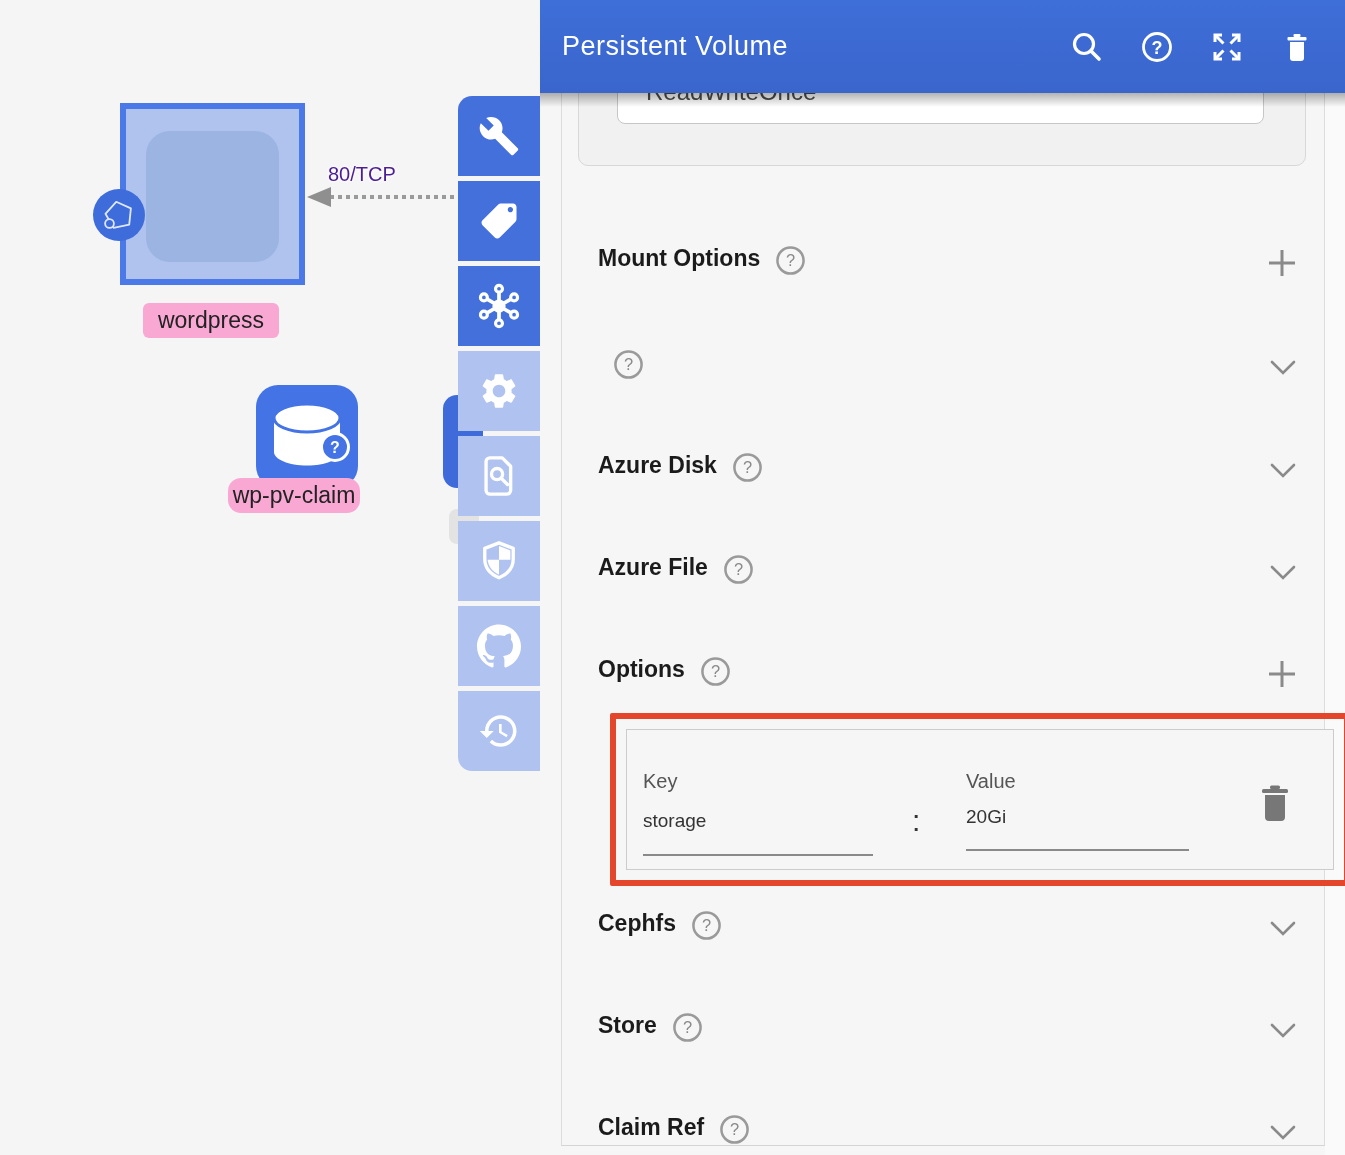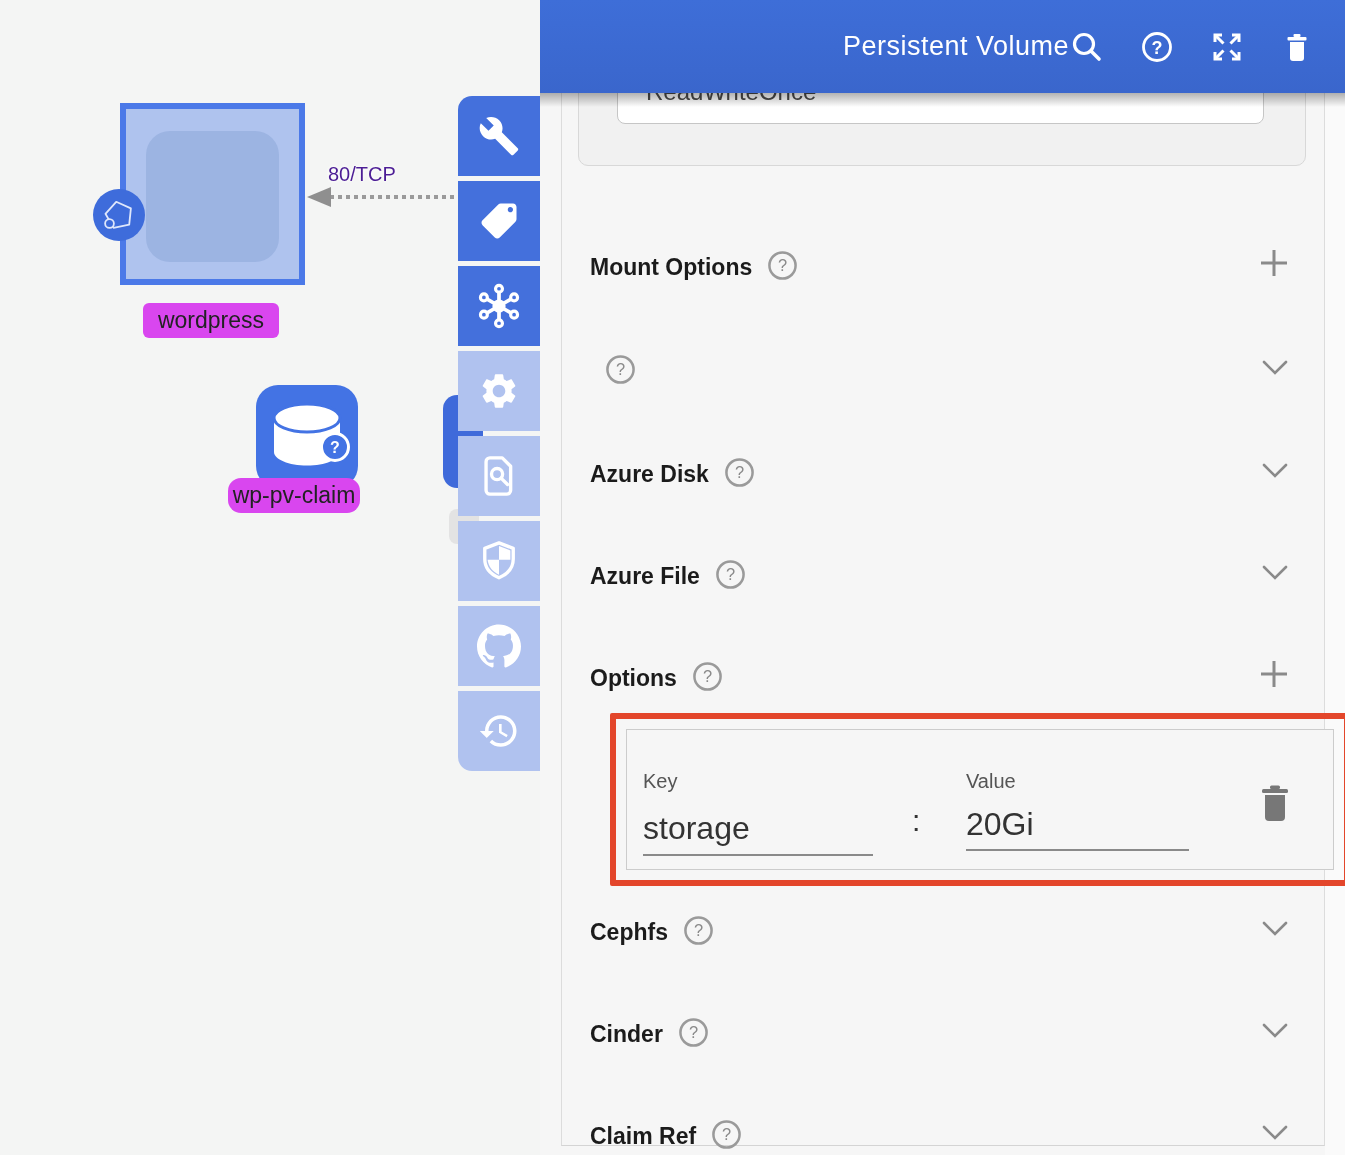--- a/index.html
+++ b/index.html
@@ -8,21 +8,21 @@
 
   
   .canvas { position:absolute; left:0; top:0; width:540px; height:1155px; background:#f4f5f4; }
 
   .wp-node { position:absolute; left:120px; top:103px; width:185px; height:182px;
              background:#afc3ee; border:6px solid #4b79e8; }
   .wp-node-inner { position:absolute; left:20px; top:22px; width:133px; height:131px;
              background:#9cb4e2; border-radius:24px; }
   .pod-badge { position:absolute; left:93px; top:189px; width:52px; height:52px; z-index:2; }
 
-  .node-label { position:absolute; background:#d946ef; border-radius:6px;
+  .node-label { position:absolute; background:#f9a8d4; border-radius:6px;
              font-size:23px; color:#222; padding:4px 0; text-align:center; }
   .lbl-wordpress { left:143px; top:303px; width:136px; }
   .lbl-pvclaim   { left:228px; top:478px; width:132px;border-radius:13px; }
 
   .edge-line { position:absolute; left:330px; top:195px; width:127px; height:4px;
              background:repeating-linear-gradient(90deg,#9a9a9a 0 4px,transparent 4px 8px); }
   .edge-head { position:absolute; left:307px; top:187px; width:0; height:0;
              border-top:10px solid transparent; border-bottom:10px solid transparent;
              border-right:24px solid #8f8f8f; }
   .edge-label { position:absolute; left:328px; top:163px; font-size:20px; color:#4c1d95;
@@ -52,46 +52,46 @@
            border-left:1px solid #dcdcdc; border-right:1px solid #dcdcdc;
            border-bottom:1px solid #d4d4d4; }
   .panel-gutter { position:absolute; left:785px; top:0; width:20px; height:1155px; background:#fafafa; }
 
   .pheader { position:absolute; left:0; top:0; width:805px; height:93px;
            background:linear-gradient(180deg,#3e6ed8,#3a66cc); z-index:10;
            display:flex; align-items:center; }
   .pheader-shadow { position:absolute; left:0; top:93px; width:805px; height:14px;
            background:linear-gradient(180deg,rgba(0,0,0,0.30),rgba(0,0,0,0)); z-index:9; }
   .ptitle { color:#fff; font-size:27px; font-weight:400; letter-spacing:0.5px;
-           margin-left:22px; flex:1 1 auto;text-align:right; }
+           margin-left:22px; flex:1 1 auto; }
   .hicon { width:36px; height:36px; margin-right:34px; flex:0 0 auto; cursor:pointer; }
   .hicon:last-child { margin-right:30px; }
 
   
   .scroll-panel { position:absolute; left:38px; top:30px; width:728px; height:136px;
            background:#f1f1f1; border:1.5px solid #d8d8d8; border-radius:10px; z-index:1; }
   .scroll-field { position:absolute; left:38px; top:28px; width:647px; height:65px;
            background:#fff; border:1.5px solid #c6c6c6; border-radius:8px;
            display:flex; align-items:center; }
   .scroll-field span { margin-left:28px; font-size:24px; color:#4a4a4a; }
 
   
-  .section { position:absolute; left:50px; width:700px; height:36px;
-           display:flex; align-items:flex-end; }
+  .section { position:absolute; left:58px; width:700px; height:36px;
+           display:flex; align-items:flex-start; }
   .sec-title { font-size:23px; font-weight:700; color:#1b1b1b; }
   .sec-help { margin-left:15px; }
   .sec-action { position:absolute; right:0; top:2px; cursor:pointer; }
 
   
   .red-box { position:absolute; left:30px; top:713px; width:740px; height:173px;
            border:6px solid #e3462b; border-radius:2px; z-index:2;margin-left:40px; }
   .kv-box { position:absolute; left:10px; top:10px; right:10px; bottom:10px;
            background:#f6f6f6; border:1.5px solid #cccccc; }
   .kv-label { position:absolute; font-size:20px; color:#555; font-weight:400; }
-  .kv-value { position:absolute; font-size:32px; color:#333; }
+  .kv-value { position:absolute; font-size:19px; color:#333; }
   .kv-underline { position:absolute; height:2px; background:#8a8a8a; }
   .kv-sep { position:absolute; left:285px; top:74px; font-size:30px; color:#333; }
   .kv-trash { position:absolute; left:632px; top:54px; cursor:pointer; }
 </style>
 </head>
 <body>
 
 <div class="canvas">
 
   <div class="wp-node">
@@ -321,21 +321,21 @@
     <svg class="sec-help" width="31" height="31" viewBox="0 0 32 32">
       <circle cx="16" cy="16" r="13.5" fill="none" stroke="#9a9a9a" stroke-width="2.6"></circle>
       <text x="16" y="22" font-size="17" fill="#8a8a8a" text-anchor="middle">?</text>
     </svg>
     <svg class="sec-action" width="30" height="18" viewBox="0 0 30 18" style="top:10px">
       <polyline points="4,3 15,14 26,3" fill="none" stroke="#8a8a8a" stroke-width="2.6" stroke-linecap="round"></polyline>
     </svg>
   </div>
 
   <div class="section" style="top:1012px">
-    <span class="sec-title">Cinder</span>
+    <span class="sec-title">Store</span>
     <svg class="sec-help" width="31" height="31" viewBox="0 0 32 32">
       <circle cx="16" cy="16" r="13.5" fill="none" stroke="#9a9a9a" stroke-width="2.6"></circle>
       <text x="16" y="22" font-size="17" fill="#8a8a8a" text-anchor="middle">?</text>
     </svg>
     <svg class="sec-action" width="30" height="18" viewBox="0 0 30 18" style="top:10px">
       <polyline points="4,3 15,14 26,3" fill="none" stroke="#8a8a8a" stroke-width="2.6" stroke-linecap="round"></polyline>
     </svg>
   </div>
 
   <div class="section" style="top:1114px">

